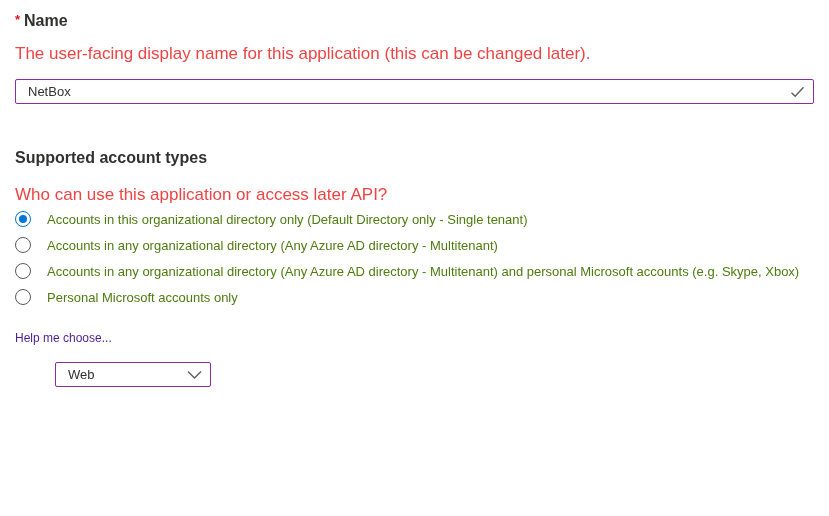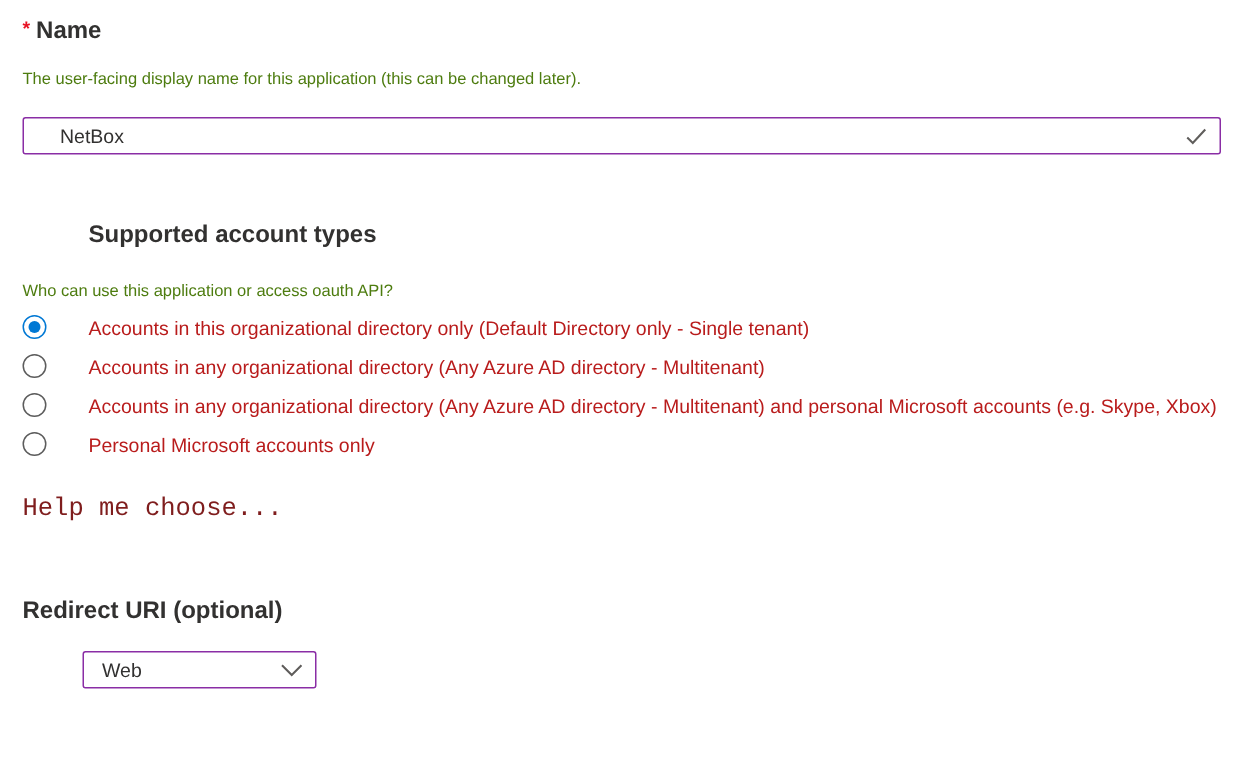--- a/index.html
+++ b/index.html
@@ -23,51 +23,51 @@
   }
   .name-title-row { margin-top: 11px; }
   .required-star {
     color: #e81123;
     font-size: 13px;
     position: relative;
     top: -2px;
     margin-right: 4px;
   }
   .body-text {
-    font-size: 11px;
+    font-size: 17px;
     line-height: 19px;
-    color: #4d7c0f;
+    color: #ef4444;
     margin: 0;
   }
   .name-desc { margin-top: 14px; line-height: 16px; }
 
   .input-wrap { position: relative; }
   .name-input-wrap { margin-top: 17px; width: 799px; }
   input.text-input, .select-box {
     width: 100%;
     height: 25px;
     border: 1px solid #8a2da5;
     border-radius: 2px;
     background: #ffffff;
     font-family: "Liberation Sans", sans-serif;
     font-size: 13px;
     color: #323130;
-    padding: 0 30px 0 24px;
+    padding: 0 30px 0 12px;
     outline: none;
   }
   .valid-check {
     position: absolute;
     right: 9px;
     top: 50%;
     transform: translateY(-50%);
     display: flex;
     pointer-events: none;
   }
 
-  .account-title { margin-top: 44px; margin-left: 44px; }
+  .account-title { margin-top: 44px; }
   .question-text { margin-top: 19px; line-height: 16px; }
 
   .radio-group { margin-top: 8px; }
   .radio-row {
     display: flex;
     align-items: center;
     height: 16px;
     margin-bottom: 10px;
     cursor: pointer;
   }
@@ -81,33 +81,32 @@
     display: flex;
     align-items: center;
     justify-content: center;
     background: #fff;
   }
   .radio .dot { width: 8px; height: 8px; border-radius: 50%; background: transparent; }
   .radio-row.selected .radio { border-color: #0078d4; }
   .radio-row.selected .radio .dot { background: #0078d4; }
   .radio-label {
     font-size: 13px;
-    color: #b91c1c;
-    margin-left: 28px;
+    color: #4d7c0f;
+    margin-left: 16px;
     white-space: nowrap;
   }
 
   .help-link {
     display: inline-block;
     margin-top: 26px;
-    font-size: 17px;
-    color: #7f1d1d;
+    font-size: 12px;
+    color: #4c1d95;
     text-decoration: none;
     cursor: pointer;
-    font-family: Liberation Mono, monospace;
   }
 
   .redirect-title { margin-top: 49px; }
   .redirect-desc { margin-top: 13px; width: 800px; }
 
   .controls-row {
     margin-top: 16px;
     display: flex;
     gap: 12px;
     align-items: center;
@@ -144,21 +143,21 @@
     <span class="valid-check">
       <svg width="15" height="13" viewBox="0 0 15 13" fill="none">
         <path d="M1.5 7.2 L5.2 10.8 L13.5 1.8" stroke="#605e5c" stroke-width="1.4" fill="none"></path>
       </svg>
     </span>
   </div>
 
   
   <h2 class="section-title account-title">Supported account types</h2>
 
-  <p class="body-text question-text">Who can use this application or access oauth API?</p>
+  <p class="body-text question-text">Who can use this application or access later API?</p>
 
   <div class="radio-group">
     <div class="radio-row selected">
       <span class="radio">
           <span class="dot"></span>
         </span>
       <span class="radio-label">Accounts in this organizational directory only (Default Directory only - Single tenant)</span>
     </div>
     <div class="radio-row">
       <span class="radio">
@@ -176,21 +175,20 @@
       <span class="radio">
           <span class="dot"></span>
         </span>
       <span class="radio-label">Personal Microsoft accounts only</span>
     </div>
   </div>
 
   <a class="help-link">Help me choose...</a>
 
   
-  <h2 class="section-title redirect-title">Redirect URI (optional)</h2>
 
 
   <div class="controls-row">
 
     <div class="select-wrap">
       <div class="select-box">
         <span>Web</span>
       </div>
       <span class="chevron">
         <svg width="15" height="9" viewBox="0 0 15 9" fill="none">

